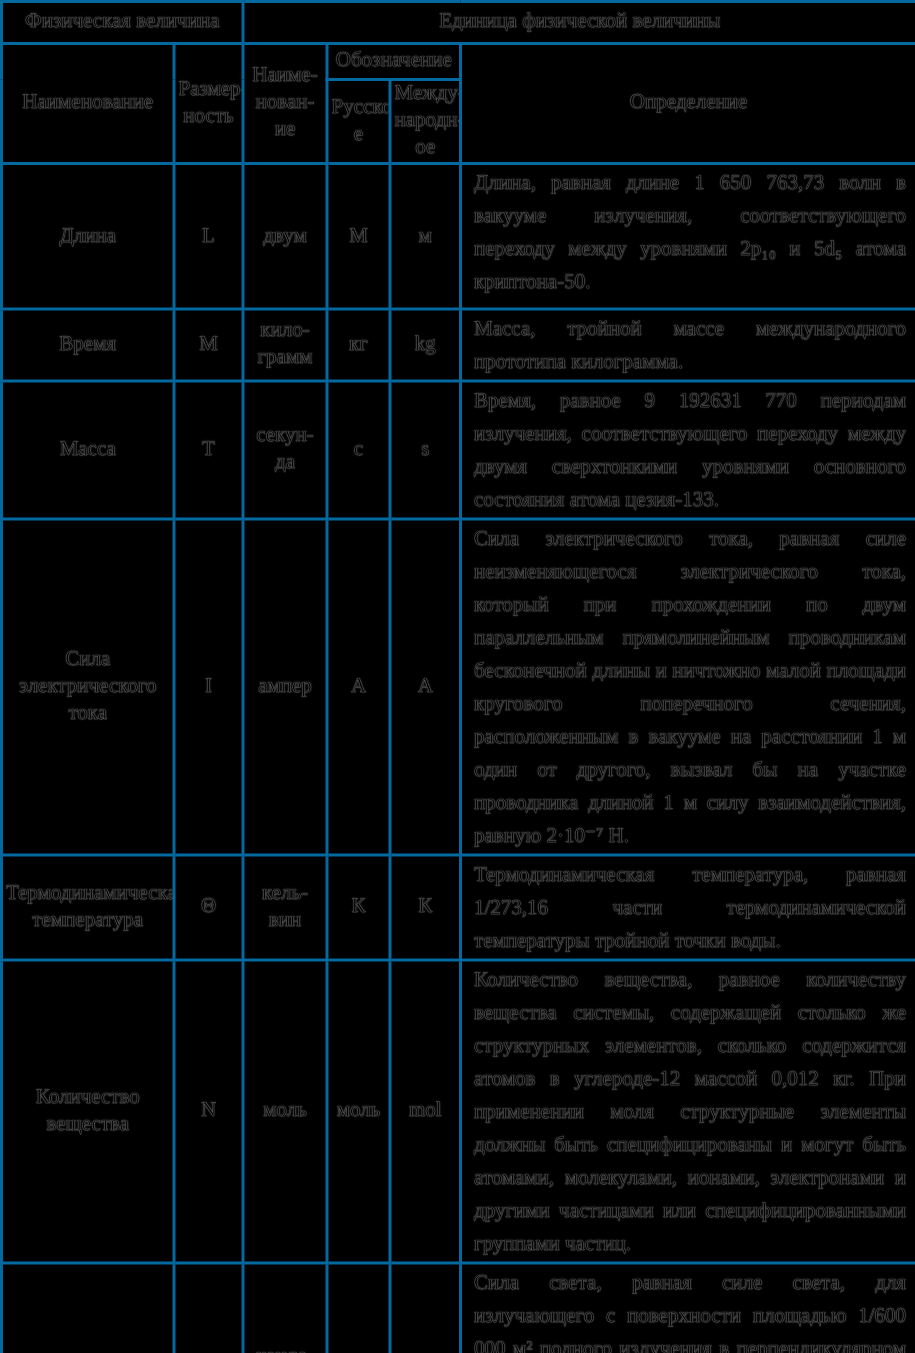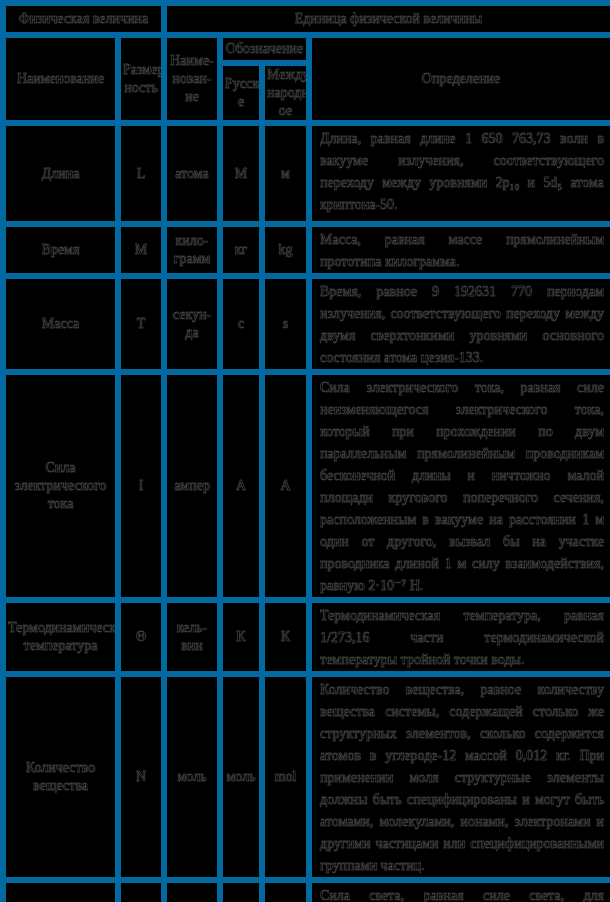--- a/index.html
+++ b/index.html
@@ -13,21 +13,21 @@
     
     text-shadow:0 0 1px rgba(150,150,150,0.70), 0 0 2px rgba(90,90,90,0.40);
     -webkit-text-stroke:0.3px rgba(160,160,160,0.45);
   }
   table.units{
     border-collapse:collapse;
     table-layout:fixed;
     width:610px;
   }
   .units td, .units th{
-    border:6px solid #0369a1;
+    border:2px solid #0369a1;
     font-weight:normal;
     font-size:14px;
     line-height:18px;
     text-align:center;
     vertical-align:middle;
     padding:0 2px;
     overflow:hidden;
   }
   .units .def{
     text-align:justify;
@@ -76,33 +76,33 @@
     </tr>
 
     <tr class="hr3">
       <td>Русско-е</td>
       <td>Между-народн-ое</td>
     </tr>
 
     <tr class="r1">
       <td>Длина</td>
       <td>L</td>
-      <td>атома</td>
+      <td>двум</td>
       <td>М</td>
       <td>м</td>
       <td class="def">Длина, равная длине 1 650 763,73 волн в вакууме излучения, соответствующего переходу между уровнями 2p₁₀ и 5d₅ атома криптона-50.</td>
     </tr>
 
     <tr class="r2">
       <td>Время</td>
       <td>М</td>
       <td>кило-грамм</td>
       <td>кг</td>
       <td>kg</td>
-      <td class="def">Масса, равная массе прямолинейным прототипа килограмма.</td>
+      <td class="def">Масса, тройной массе международного прототипа килограмма.</td>
     </tr>
 
     <tr class="r3">
       <td>Масса</td>
       <td>Т</td>
       <td>секун-да</td>
       <td>с</td>
       <td>s</td>
       <td class="def">Время, равное 9 192631 770 периодам излучения, соответствующего переходу между двумя сверхтонкими уровнями основного состояния атома цезия-133.</td>
     </tr>

